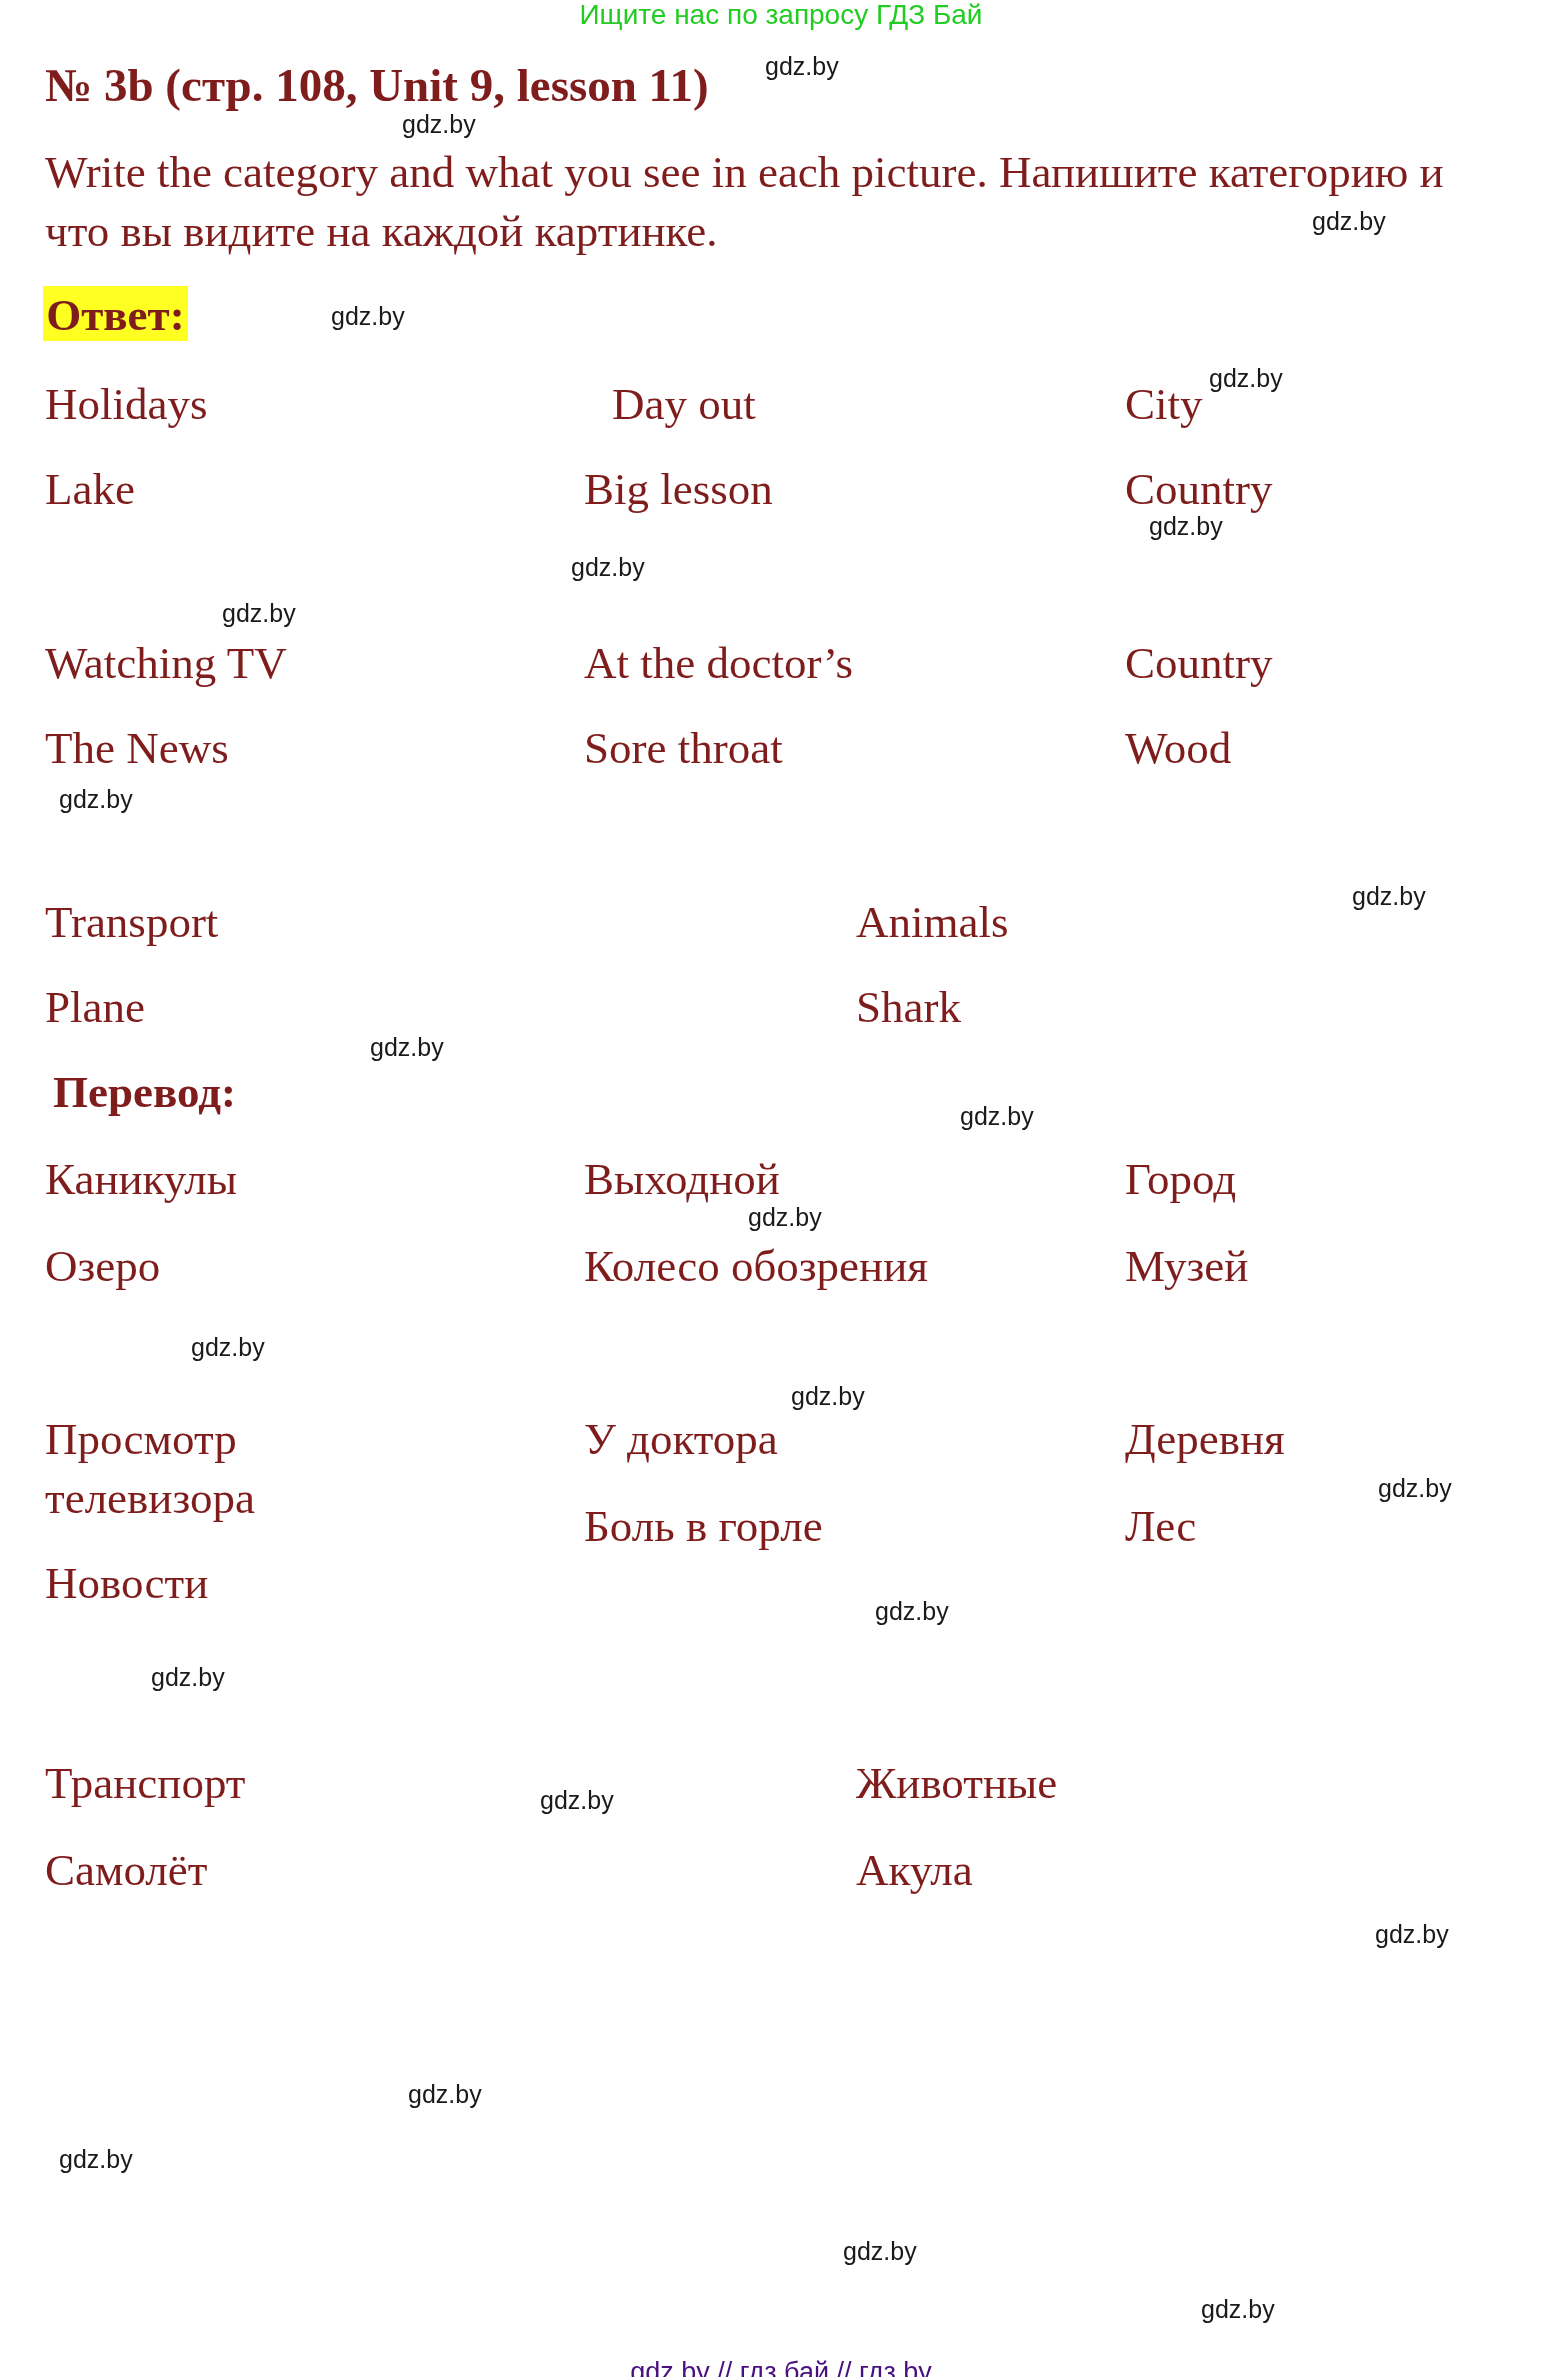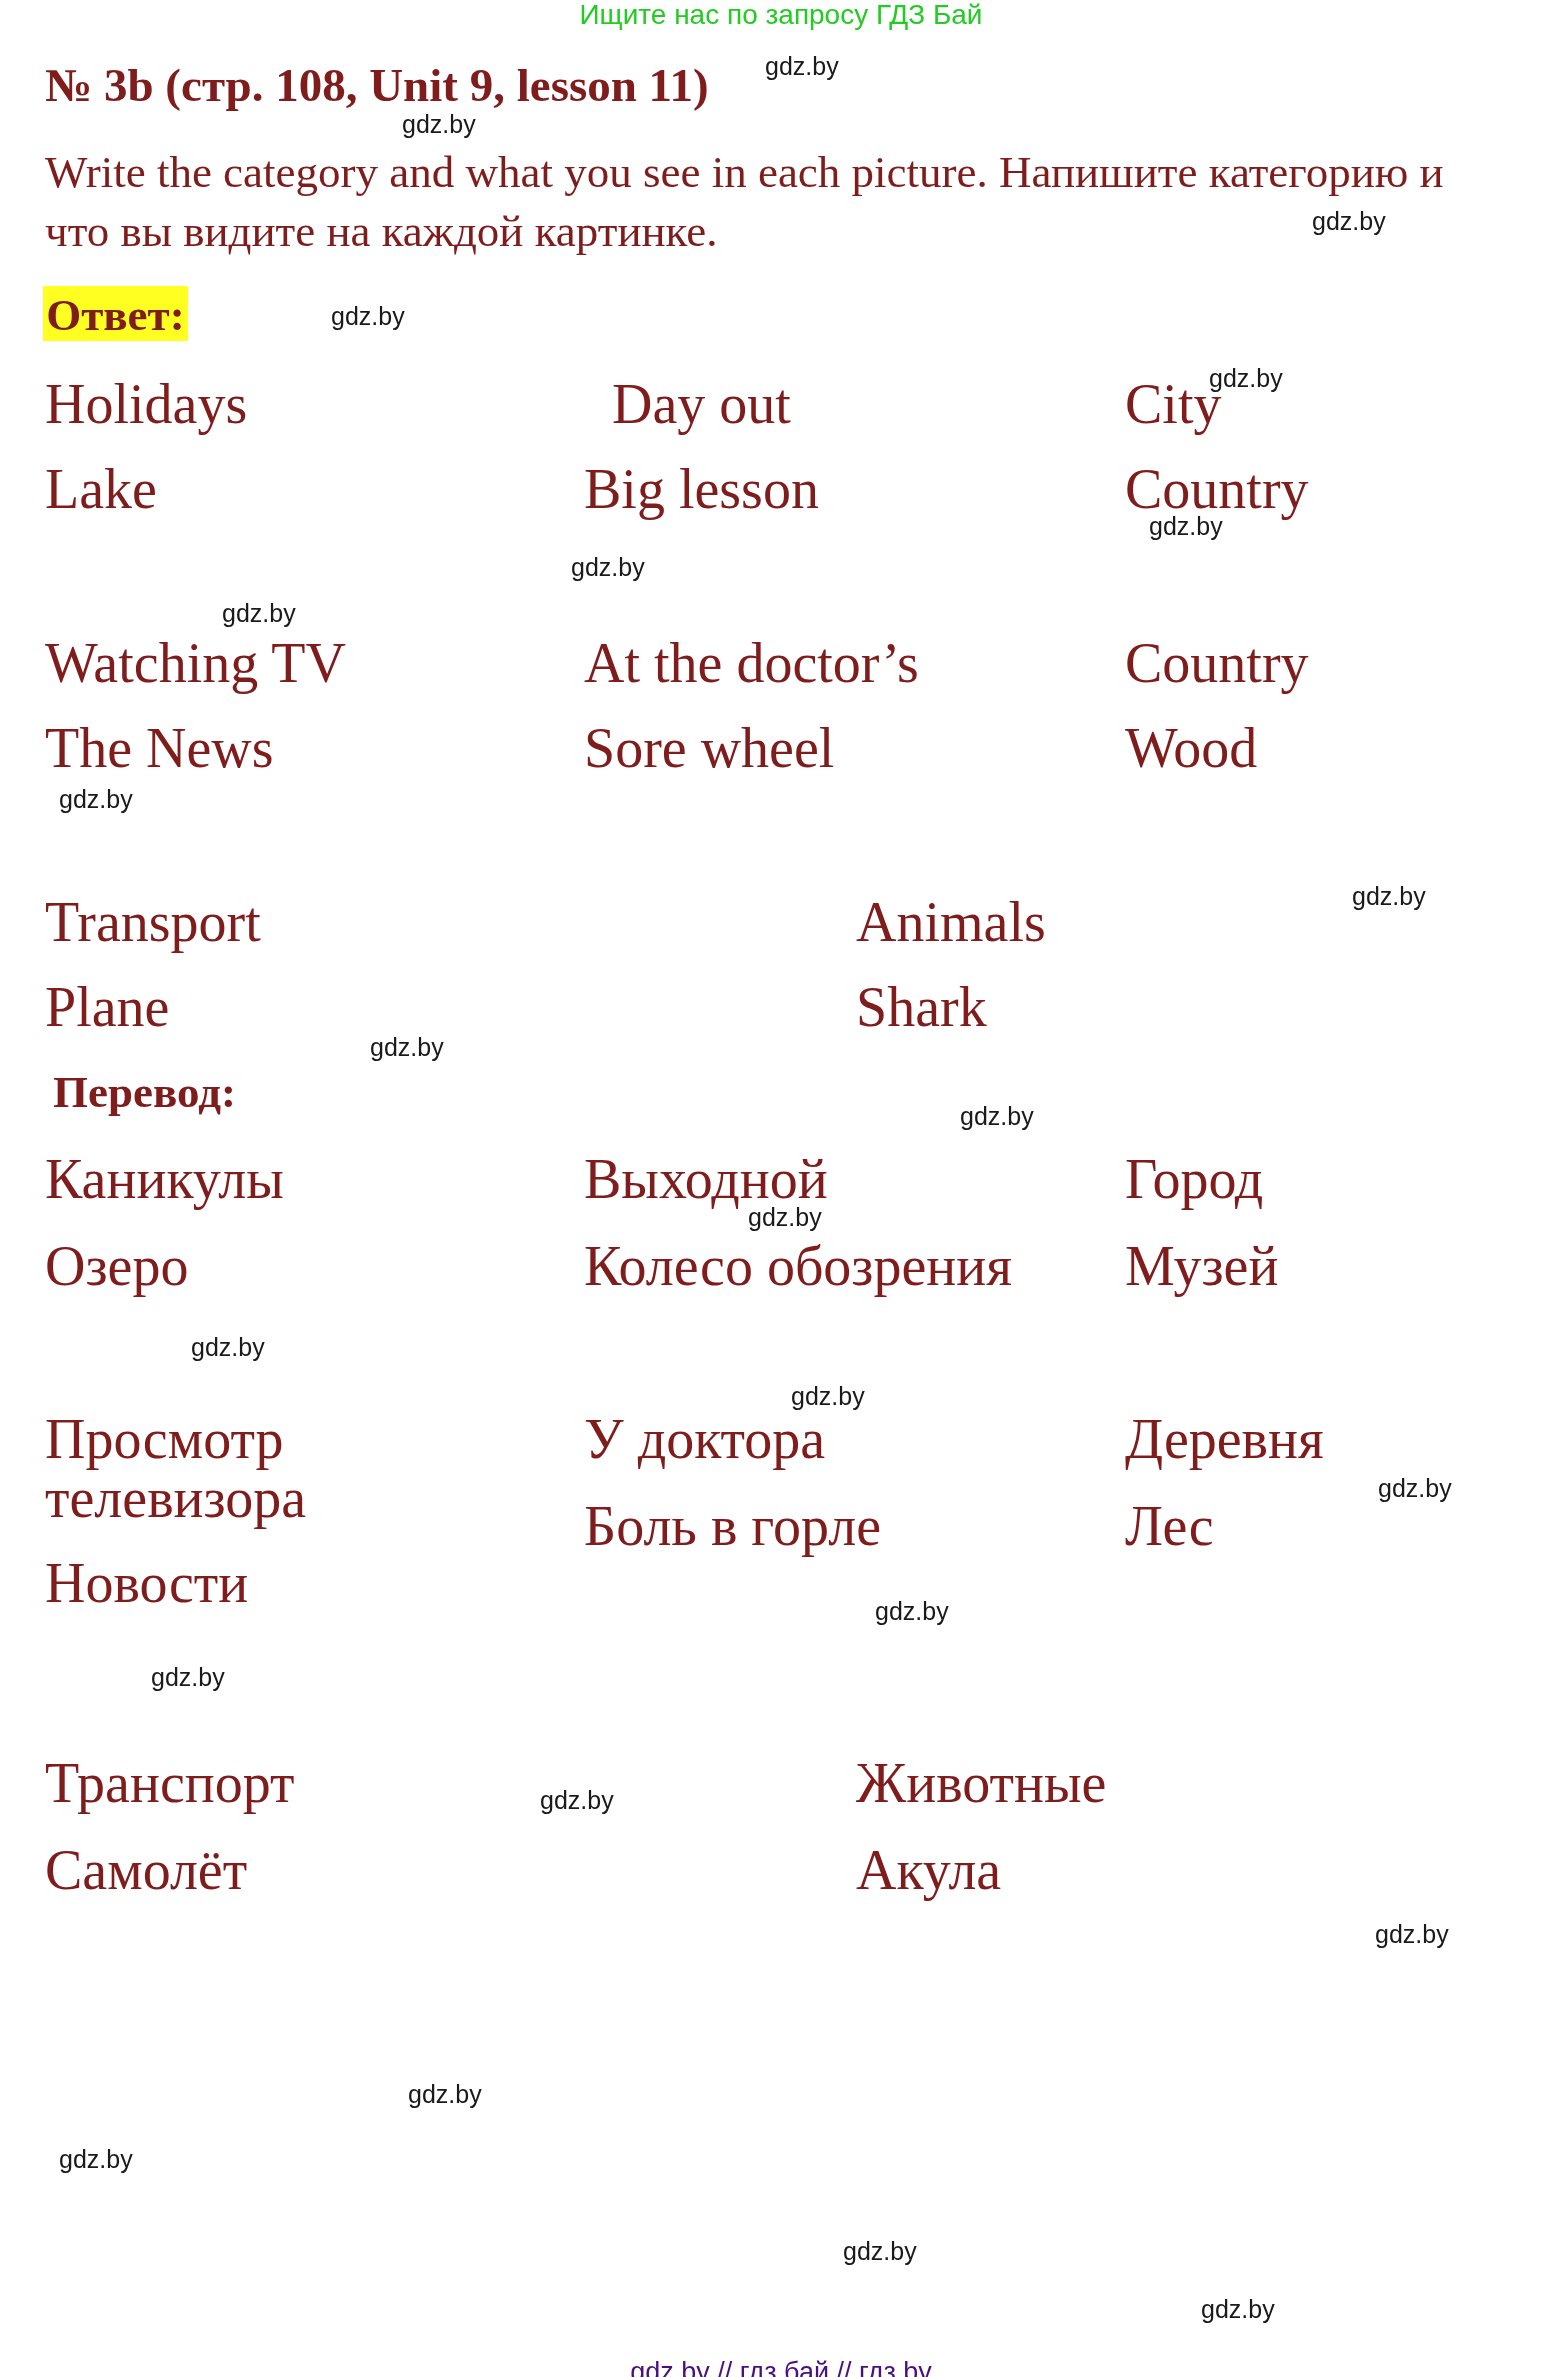--- a/index.html
+++ b/index.html
@@ -5,21 +5,21 @@
   html, body { margin:0; padding:0; background:#ffffff; }
   body { width:1562px; height:2377px; position:relative; overflow:hidden; }
   .abs { position:absolute; white-space:nowrap; }
   .serif { font-family:"Liberation Serif", "DejaVu Serif", serif; color:#7f1d1d; }
   .sans { font-family:"Liberation Sans", "DejaVu Sans", sans-serif; }
   .top-banner { left:0; width:1562px; top:0; text-align:center; font-size:28px; line-height:29px; color:#22cc22; }
   .title { left:45px; top:57px; font-size:47px; font-weight:bold; line-height:57px; }
   .instr { left:45px; font-size:45px; line-height:57px; }
   .answer-label { left:43px; top:286px; height:55px; padding:0 3.2px; background:#ffff22; font-size:45px; font-weight:bold; line-height:58px; }
   .section-label { left:45px; font-size:45px; font-weight:bold; line-height:57px;margin-left:8px; }
-  .cell { font-size:56px; line-height:52px;text-align:center; }
+  .cell { font-size:45px; line-height:52px;text-align:center; }
   .wm { font-size:25px; line-height:28px; color:#1a1a1a; }
   .footer { left:0; width:1562px; top:2358px; text-align:center; font-size:27px; line-height:29px; color:#4a1080; }
 </style>
 </head>
 <body>
 
 <div class="abs sans top-banner">Ищите нас по запросу ГДЗ Бай</div>
 
 <div class="abs serif title">№ 3b (стр. 108, Unit 9, lesson 11)</div>
 
@@ -31,21 +31,21 @@
 <div class="abs serif cell" style="left:45px;top:378px">Holidays</div>
 <div class="abs serif cell" style="left:45px;top:463px">Lake</div>
 <div class="abs serif cell" style="left:612px;top:378px">Day out</div>
 <div class="abs serif cell" style="left:584px;top:463px">Big lesson</div>
 <div class="abs serif cell" style="left:1125px;top:378px">City</div>
 <div class="abs serif cell" style="left:1125px;top:463px">Country</div>
 
 <div class="abs serif cell" style="left:45px;top:637px">Watching TV</div>
 <div class="abs serif cell" style="left:45px;top:722px">The News</div>
 <div class="abs serif cell" style="left:584px;top:637px">At the doctor’s</div>
-<div class="abs serif cell" style="left:584px;top:722px">Sore wheel</div>
+<div class="abs serif cell" style="left:584px;top:722px">Sore throat</div>
 <div class="abs serif cell" style="left:1125px;top:637px">Country</div>
 <div class="abs serif cell" style="left:1125px;top:722px">Wood</div>
 
 <div class="abs serif cell" style="left:45px;top:896px">Transport</div>
 <div class="abs serif cell" style="left:45px;top:981px">Plane</div>
 <div class="abs serif cell" style="left:856px;top:896px">Animals</div>
 <div class="abs serif cell" style="left:856px;top:981px">Shark</div>
 
 <div class="abs serif section-label" style="top:1064px">Перевод:</div>
 

